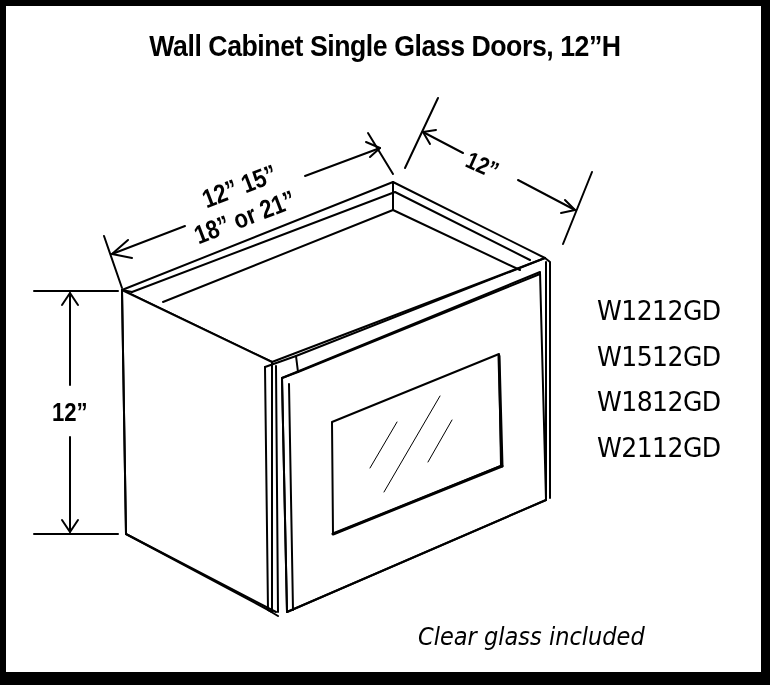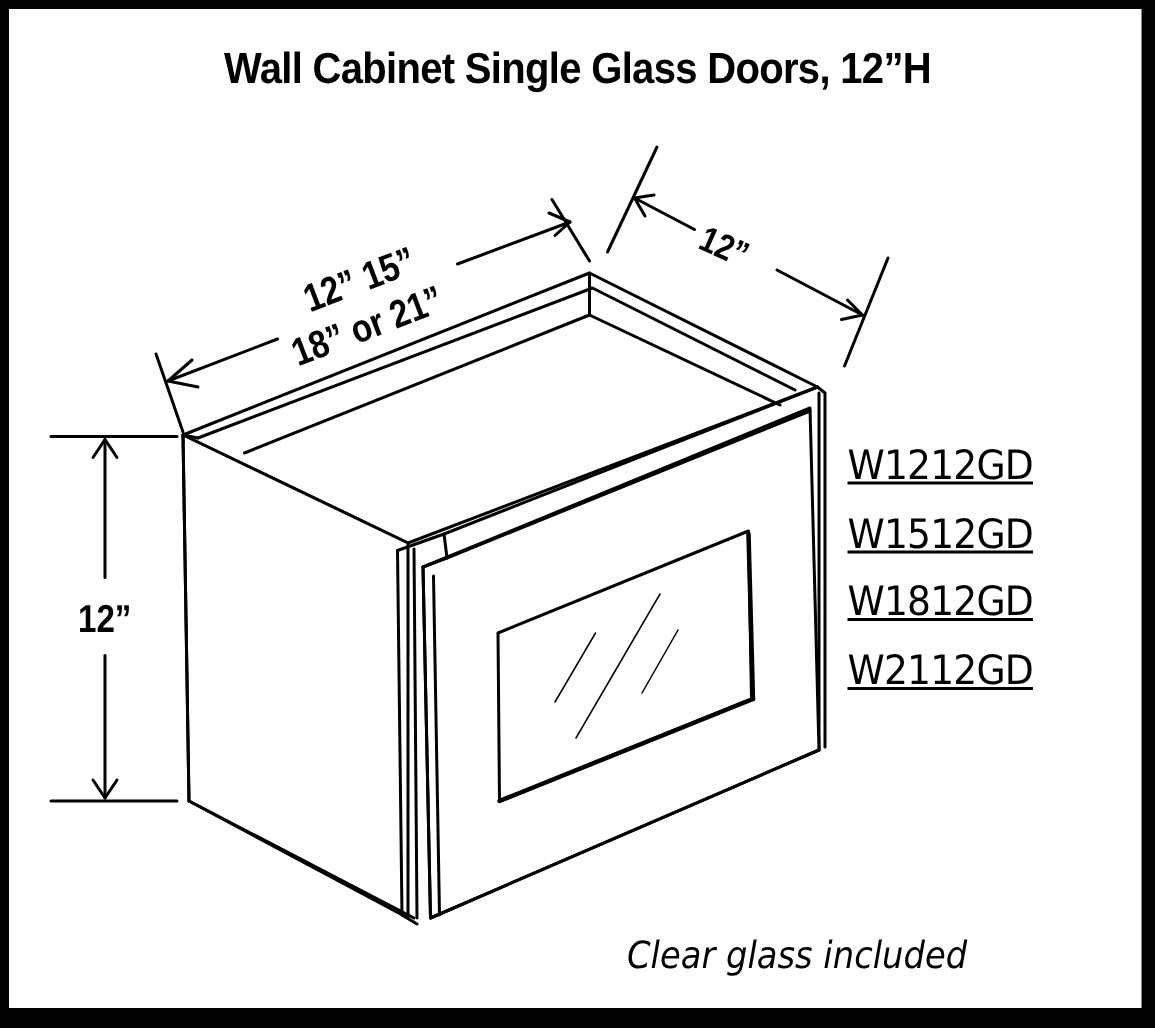--- a/index.html
+++ b/index.html
@@ -24,25 +24,24 @@
     }
     svg.drawing { position: absolute; left: 0; top: 0; }
     .dim {
       position: absolute;
       font-family: "Liberation Sans", sans-serif;
       font-weight: bold; color: #000;
       white-space: nowrap;
       transform-origin: left top;
     }
     .models {
-      position: absolute; left: 565px; top: 288px;
+      position: absolute; left: 597px; top: 288px;
       font-family: "DejaVu Sans", sans-serif;
       font-size: 27px; line-height: 45.5px; color: #000;
       letter-spacing: -0.6px;
-      text-decoration: underline;
     }
     .models div { transform: scaleX(0.93); transform-origin: left center; }
     .note {
       position: absolute; left: 418px; top: 622px;
       font-family: "DejaVu Sans", sans-serif;
       font-style: italic; font-size: 25px; color: #000;
       transform: scaleX(0.9); transform-origin: left top;
     }
   </style>
 </head>

